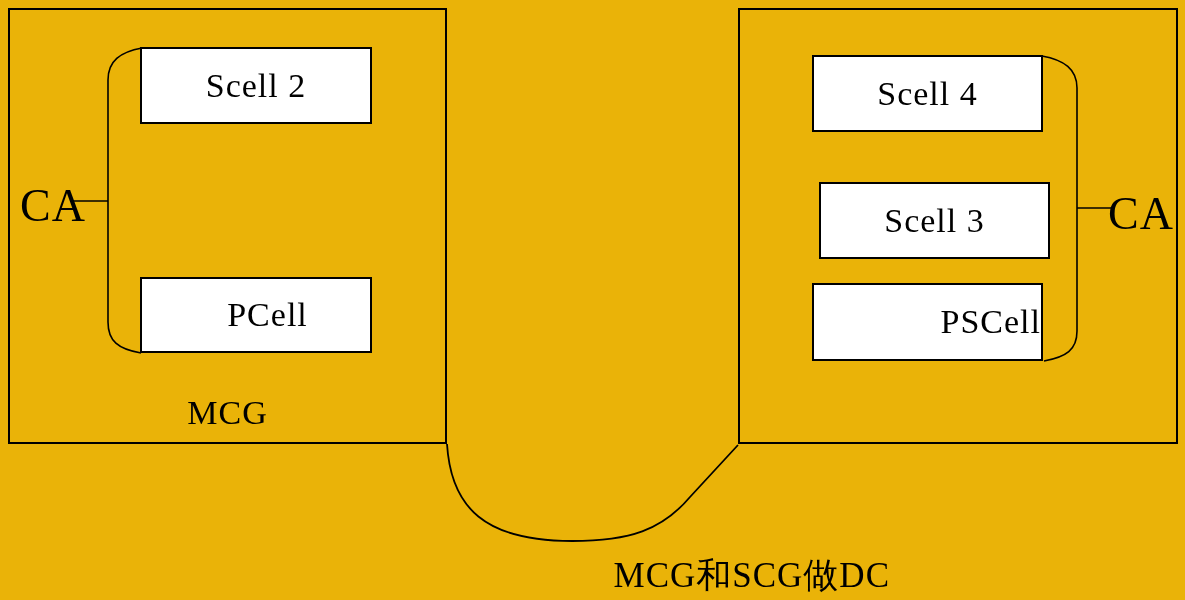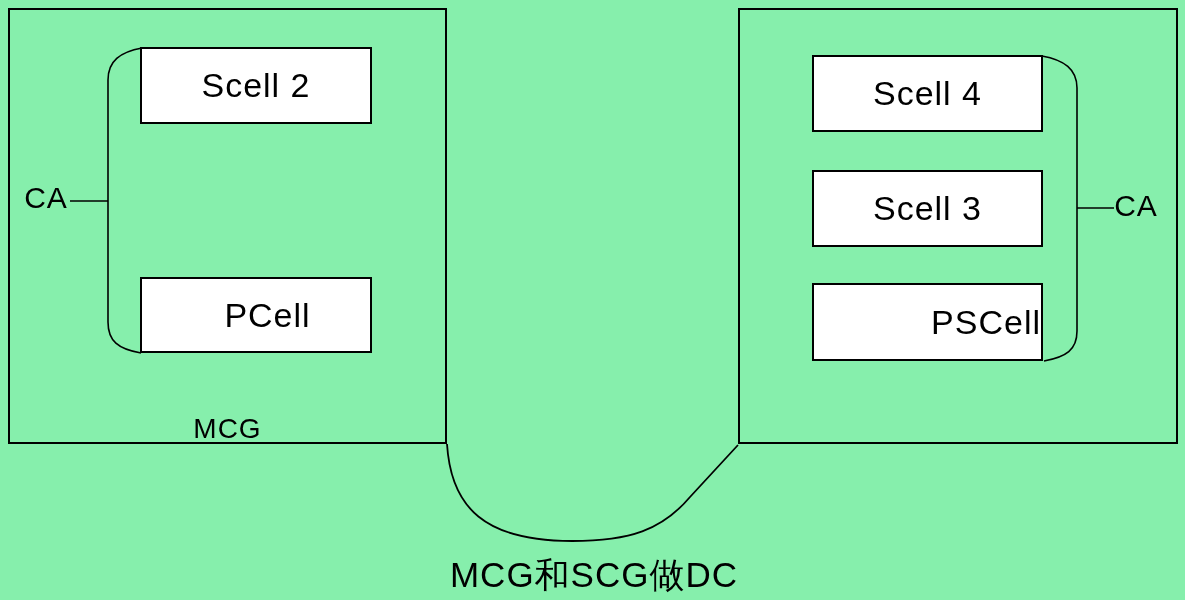--- a/index.html
+++ b/index.html
@@ -4,22 +4,22 @@
 <style>
   html, body {
     margin: 0;
     padding: 0;
     background: #ffffff;
   }
   #canvas {
     position: relative;
     width: 1185px;
     height: 600px;
-    background: #86efac;
-    font-family: Liberation Sans, sans-serif;
+    background: #eab308;
+    font-family: Liberation Serif, serif;
     color: #000000;
     overflow: hidden;
   }
   .group-box {
     position: absolute;
     border: 2px solid #000000;
     box-sizing: border-box;
     background: transparent;
   }
   #mcg-box { left: 8px; top: 8px; width: 439px; height: 436px; }
@@ -38,51 +38,50 @@
     z-index: 2;
   }
   
   .cell-left { left: 140px; width: 232px; }
   #cell-scell2 { top: 47px;  height: 77px; }
   #cell-scell1 { top: 163px; height: 76px; }
   #cell-pcell  { top: 277px; height: 76px; padding-left: 23px; }
   
   .cell-right { left: 812px; width: 231px; }
   #cell-scell4 { top: 55px;  height: 77px; text-align: center; }
-  #cell-scell3 { top: 170px; height: 77px; }
+  #cell-scell3 { top: 182px; height: 77px; margin-left: 7px; }
   #cell-pscell { top: 283px; height: 78px; justify-content: flex-end; }
 
   .group-label {
     position: absolute;
-    font-size: 28px;
+    font-size: 34px;
     letter-spacing: 1px;
     text-align: center;
     z-index: 2;
-    margin-top: 19px;
   }
   #mcg-label { left: 8px;   top: 394px; width: 439px; }
   #scg-label { left: 738px; top: 394px; width: 440px; }
 
   .ca-label {
     position: absolute;
-    font-size: 30px;
+    font-size: 46px;
     letter-spacing: 1px;
     text-align: center;
     z-index: 2;
     line-height: 1;
   }
   #ca-left  { left: 20px;   top: 183px; width: 52px; }
   #ca-right { left: 1108px; top: 191px; width: 56px; }
 
   #dc-caption {
     position: absolute;
     left: 298px;
     top: 552px;
     width: 592px;
-    text-align: center;
+    text-align: right;
     font-size: 35px;
     letter-spacing: 1px;
     z-index: 2;
   }
 
   #connector-svg {
     position: absolute;
     left: 0;
     top: 0;
     width: 1185px;

